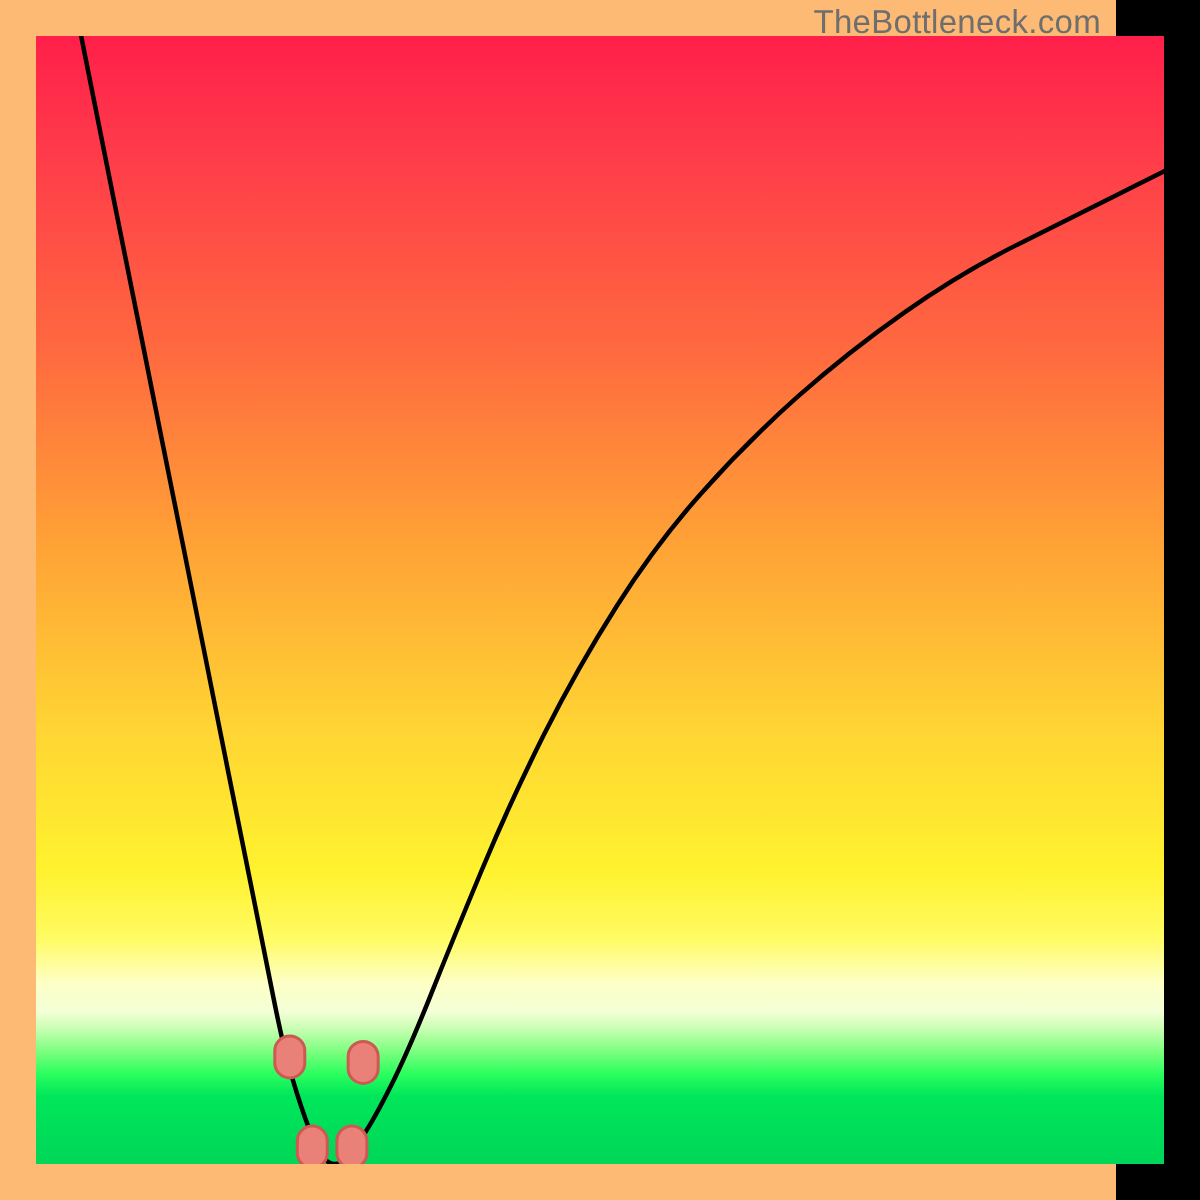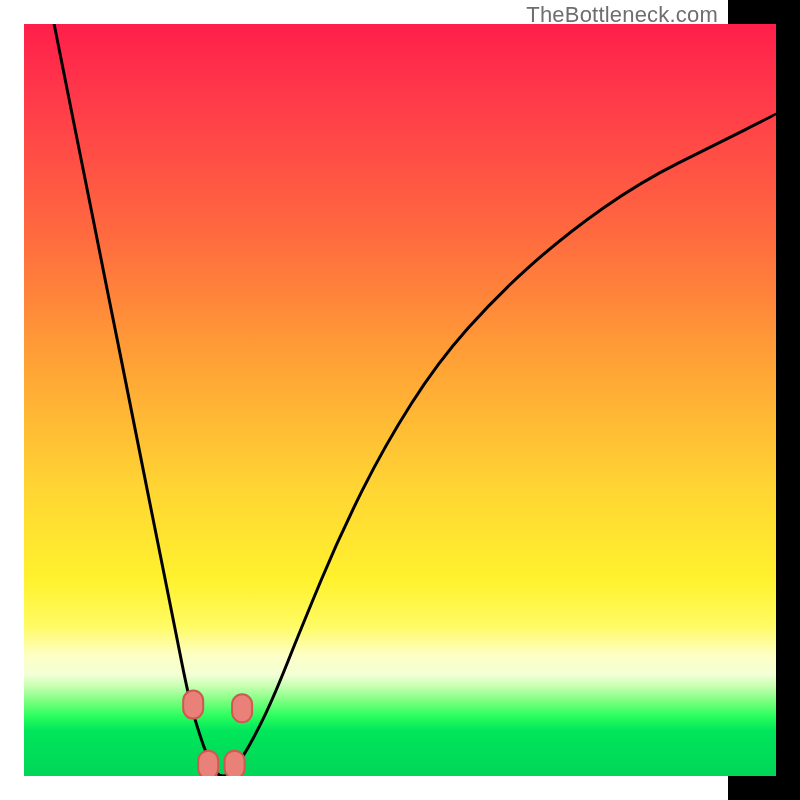--- a/index.html
+++ b/index.html
@@ -8,21 +8,22 @@
     width: 800px;
     height: 800px;
     overflow: hidden;
     background: #000;
     font-family: Arial, Helvetica, sans-serif;
   }
   .frame {
     position: relative;
     width: 728px;
     height: 800px;
-    background: #ffffff;
+    background: #fdba74;
+    padding-left: 16px;
   }
   .plot-area {
     position: absolute;
     left: 24px;
     top: 24px;
     width: 752px;
     height: 752px;
     
     background: linear-gradient(
       to bottom,

